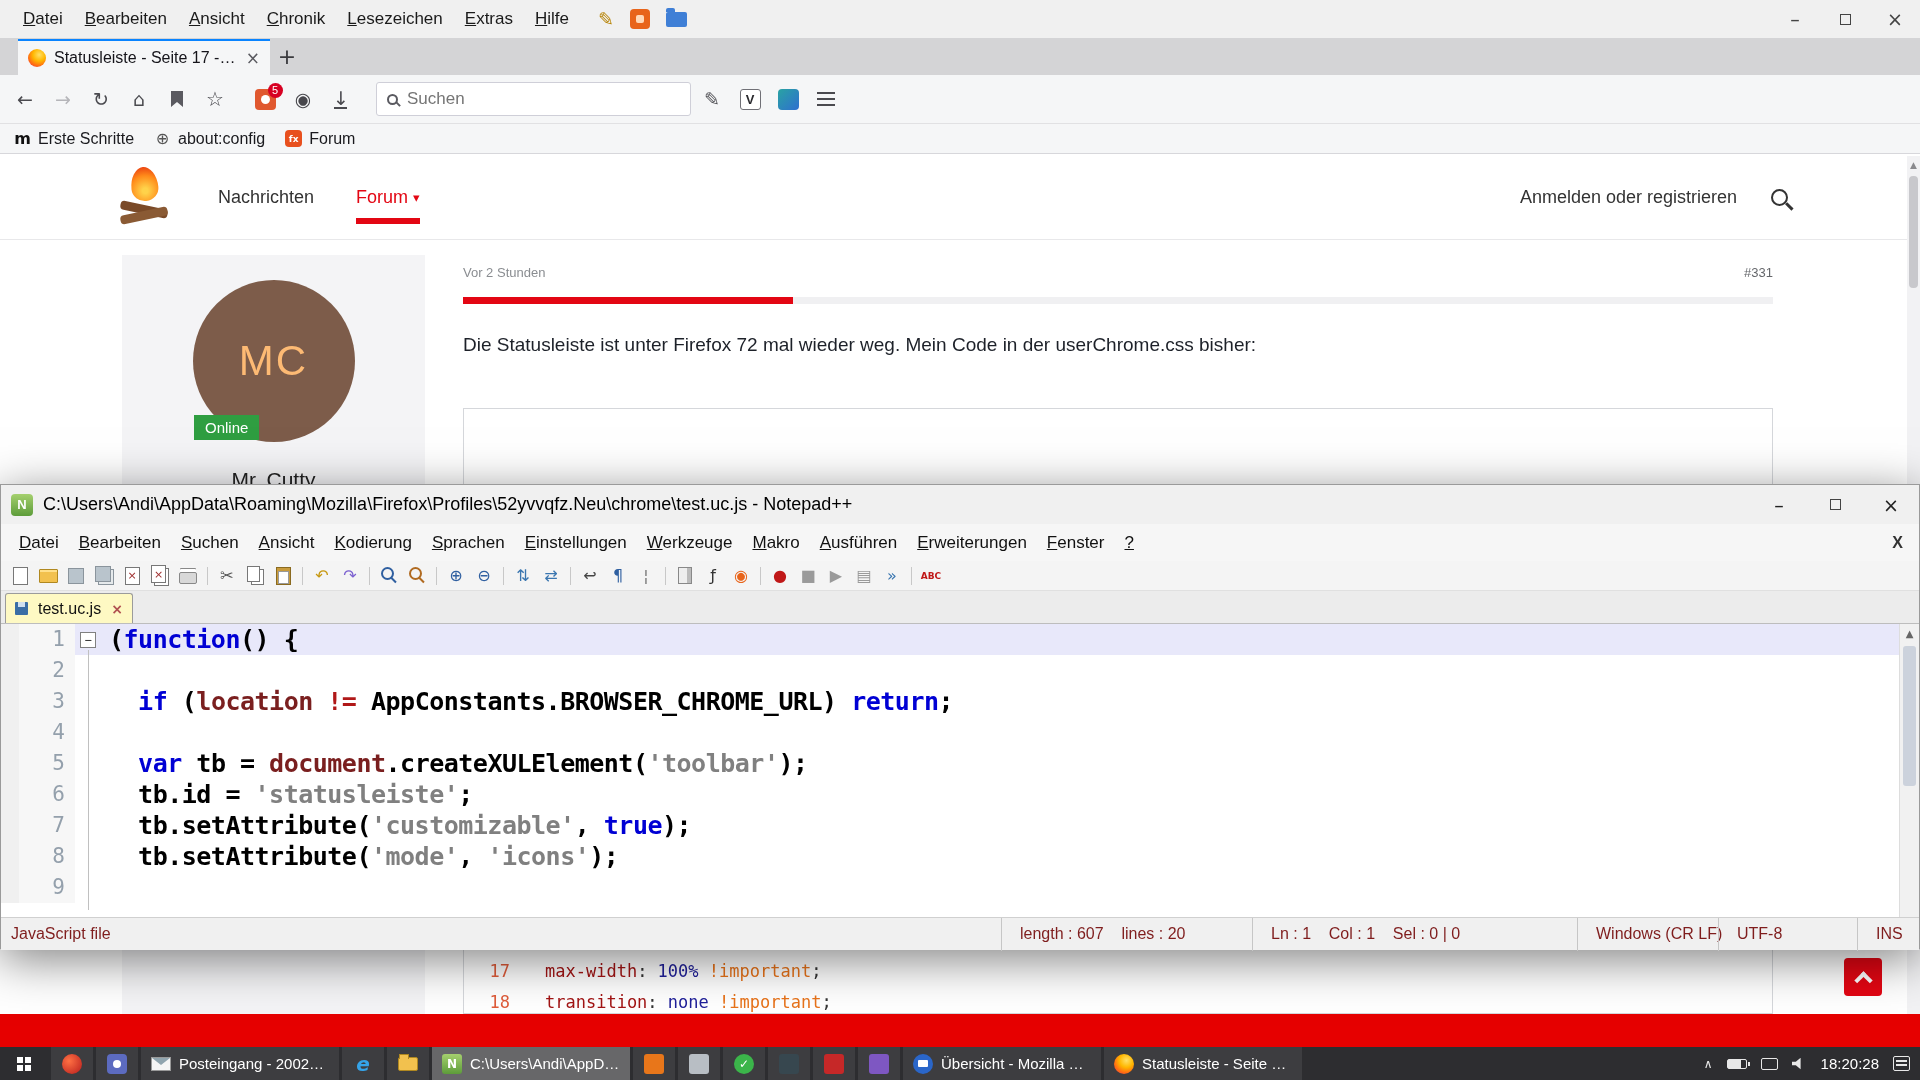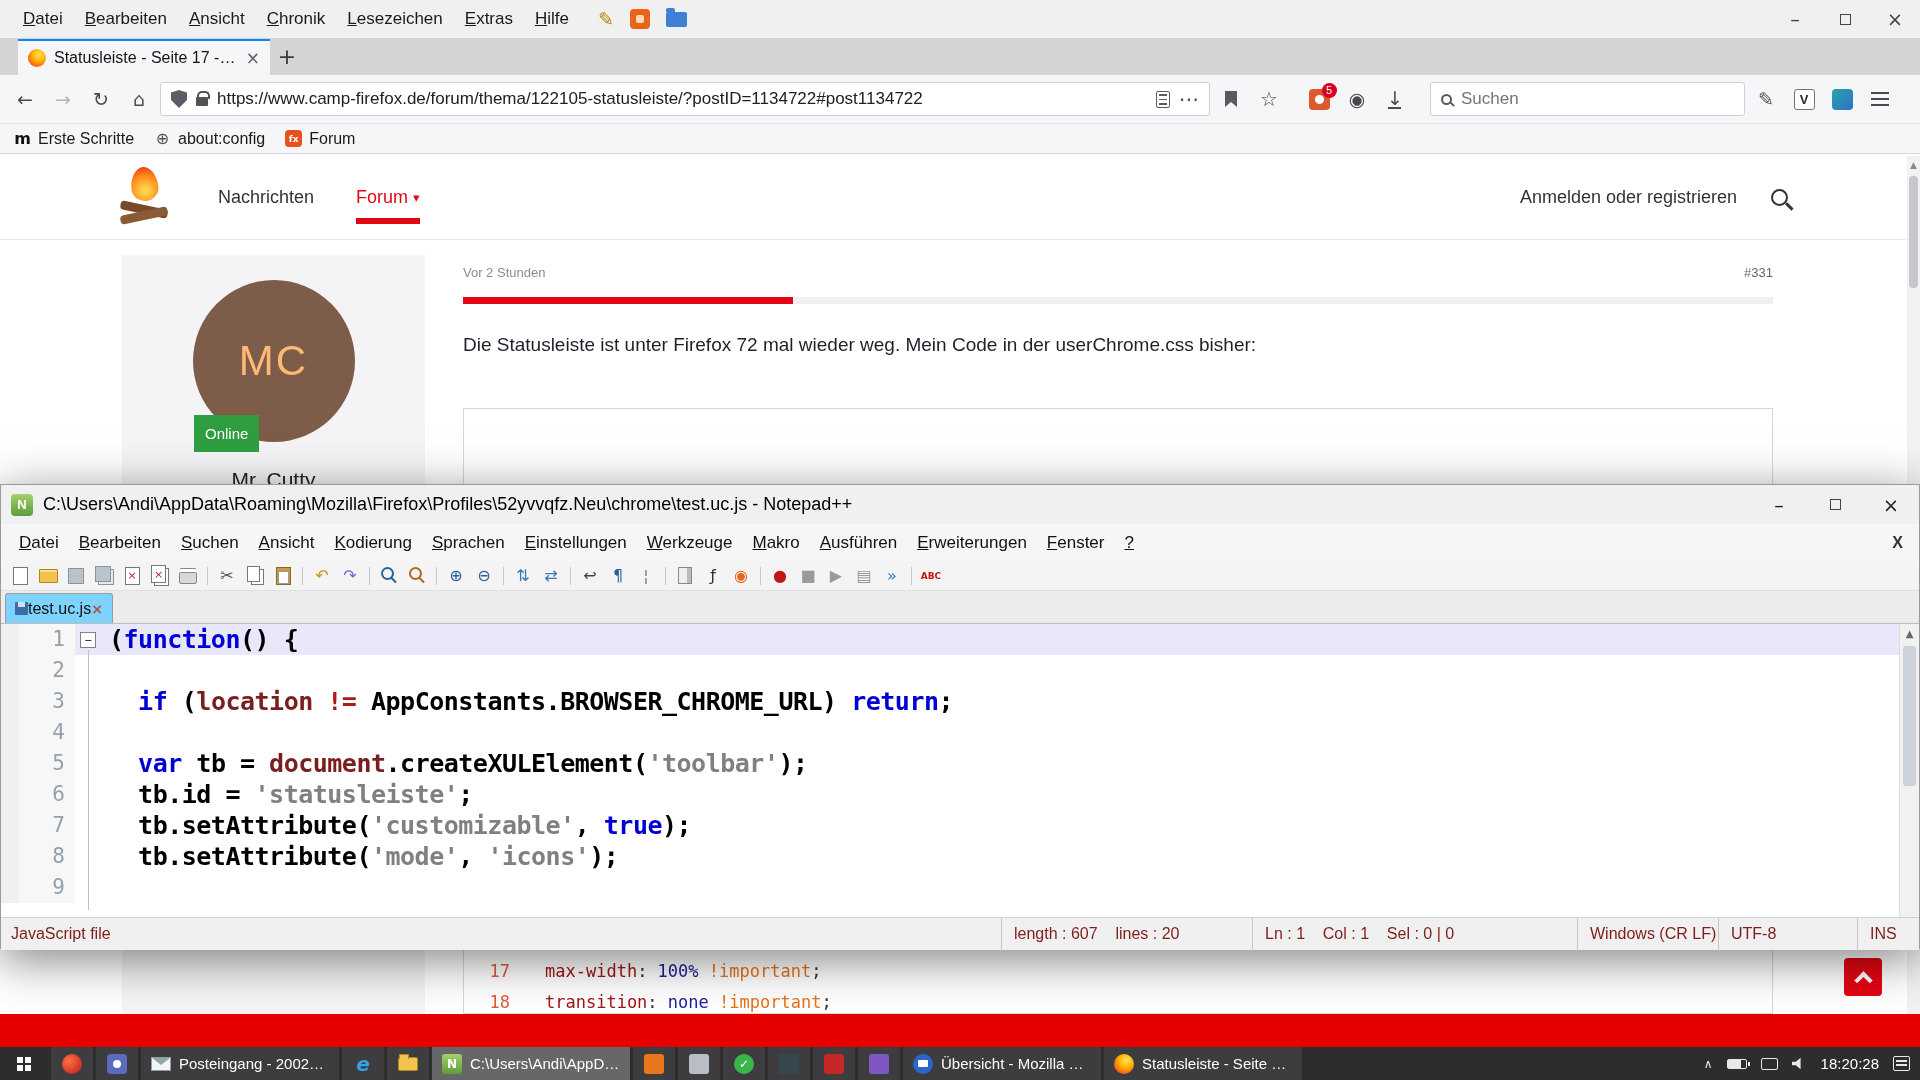--- a/index.html
+++ b/index.html
@@ -77,21 +77,21 @@
   .site-nav { display:flex; gap:42px; margin-left:46px; align-items:center; font-size:18px; color:#333; }
   .nav-forum { color:#e30613; position:relative; display:flex; align-items:center; gap:5px; }
   .nav-forum::after { content:""; position:absolute; left:0; right:0; bottom:-16px; height:6px; background:#e30613; }
   .forum-chev { font-size:13px; }
   .signin { margin-left:auto; font-size:18px; color:#333; }
   .hdr-search { margin-left:34px; width:17px; height:17px; border:2.5px solid #333; border-radius:50%; position:relative; }
   .hdr-search::after { content:""; position:absolute; width:9px; height:2.5px; background:#333; right:-8px; bottom:-3px; transform:rotate(45deg); }
 
   .avatar-card { position:absolute; left:122px; top:99px; width:303px; height:759px; background:#f4f4f6; }
   .avatar-circle { width:162px; height:162px; border-radius:50%; background:#7d5c4a; margin:25px auto 0; display:flex; align-items:center; justify-content:center; color:#fdba74; font-size:42px; letter-spacing:2px; }
-  .online-badge { position:absolute; left:72px; top:160px; background:#2f9e41; color:#fff; font-size:15px; padding:10px 11px; }
+  .online-badge { position:absolute; left:72px; top:160px; background:#2f9e41; color:#fff; font-size:15px; padding:4px 11px; }
   .author-name { text-align:center; margin-top:26px; font-size:21px; color:#222; }
 
   .post-main { position:absolute; left:463px; top:109px; width:1310px; }
   .post-meta { display:flex; font-size:13px; color:#8a8d91; height:22px; }
   .post-num { margin-left:auto; color:#65676b; }
   .post-bar { margin-top:10px; height:7px; background:#f0f0f2; }
   .post-bar-fill { width:330px; height:7px; background:#e30613; }
   .post-text { margin-top:30px; font-size:19px; color:#1d2129; }
 
   .code-block { position:absolute; left:463px; top:252px; width:1310px; height:606px; border:1px solid #d5d7db; background:#fff; }
@@ -136,41 +136,41 @@
   .i-copy::before { content:""; width:11px; height:14px; background:#fff; border:1px solid #777; box-shadow:4px 3px 0 -1px #fff, 4px 3px 0 0 #777; margin:-3px 0 0 -4px; }
   .i-paste::before { content:""; width:13px; height:16px; background:#c89b3c; border:1px solid #8a6a20; }
   .i-paste::after { content:""; position:absolute; width:9px; height:11px; background:#fff; border:1px solid #999; margin-top:4px; }
   .i-find::before, .i-replace::before { content:""; width:9px; height:9px; border:2px solid #2f5fa0; border-radius:50%; margin:-4px 0 0 -4px; }
   .i-replace::before { border-color:#b06a20; }
   .i-find::after, .i-replace::after { content:""; position:absolute; width:7px; height:2px; background:#2f5fa0; transform:rotate(45deg); margin:8px 0 0 8px; }
   .i-replace::after { background:#b06a20; }
   .i-doc-map::before { content:""; width:12px; height:15px; border:1px solid #888; background:linear-gradient(90deg,#eee 70%,#bbb 70%); }
 
   .npp-tabbar { height:33px; background:#ececec; border-bottom:1px solid #bdbdbd; display:flex; align-items:flex-end; padding-left:4px; }
-  .npp-tab { height:30px; border:1px solid #9b9b9b; border-bottom:none; background:#7dd3fc; display:flex; align-items:center; gap:0; padding:0 9px; font-size:16px; color:#111; border-radius:3px 3px 0 0; }
+  .npp-tab { height:30px; border:1px solid #9b9b9b; border-bottom:none; background:#fef9c3; display:flex; align-items:center; gap:10px; padding:0 9px; font-size:16px; color:#111; border-radius:3px 3px 0 0; }
   .tab-floppy { width:13px; height:13px; background:#3a6ea5; border-radius:1px; position:relative; }
   .tab-floppy::before { content:""; position:absolute; left:3px; top:0; width:7px; height:5px; background:#cfe0f0; }
   .npp-tab-close { color:#b05050; font-size:14px; font-weight:bold; }
 
   .npp-editor { position:relative; height:293px; background:#fff; overflow:hidden; display:flex; flex-direction:column; font-family:"DejaVu Sans Mono","Liberation Mono",monospace; }
   .ed-row { display:flex; height:31px; align-items:center; }
   .ed-bm { width:18px; height:31px; background:#f0f0f0; flex:none; }
   .ed-num { width:56px; padding-right:10px; text-align:right; color:#94a0ac; font-size:21px; background:#f7f7f7; height:31px; line-height:31px; flex:none; }
   .ed-fold { width:26px; height:31px; flex:none; display:flex; align-items:center; justify-content:center; position:relative; }
   .fold-box { width:16px; height:16px; border:1px solid #808080; background:#fff; font-size:12px; line-height:14px; text-align:center; color:#333; }
   .ed-text { flex:1; padding-left:8px; font-size:25px; font-weight:700; white-space:pre; height:31px; line-height:31px; letter-spacing:-0.5px; }
   .ed-row.hl .ed-fold, .ed-row.hl .ed-text { background:#e8e8fa; }
   .fold-guide { position:absolute; left:87px; top:26px; width:1px; height:260px; background:#c0c0c0; }
   .t-kw { color:#0000d4; } .t-obj { color:#7a1f1f; } .t-op { color:#b01818; } .t-id { color:#000; } .t-pl { color:#000; } .t-str { color:#808080; }
   .npp-scroll { position:absolute; right:0; top:0; width:20px; height:293px; background:#f1f1f1; border-left:1px solid #ddd; }
   .npp-scroll .arr { display:block; text-align:center; font-size:10px; color:#666; padding-top:4px; }
   .npp-thumb { position:absolute; left:3px; right:3px; top:22px; height:140px; background:#ccd2dc; border-radius:3px; }
 
   .npp-status { position:relative; height:33px; background:#f0f0f0; border-top:1px solid #d0d0d0; font-size:16px; color:#7f1d1d; }
-  .st { position:absolute; top:0; height:33px; line-height:32px; white-space:pre; padding-left:12px; border-left:1px solid #c6c6c6; }
+  .st { position:absolute; top:0; height:33px; line-height:32px; white-space:pre; padding-left:18px; border-left:1px solid #c6c6c6; }
   .st-doctype { left:0; border-left:none; padding-left:10px; }
   .st-size { left:1000px; } .st-pos { left:1251px; } .st-eol { left:1576px; } .st-enc { left:1717px; } .st-ins { left:1856px; }
 
   
   #taskbar { position:absolute; left:0; bottom:0; width:1920px; height:33px; background:#2d2d30; z-index:10; display:flex; align-items:center; color:#fff; }
   .tk-start { width:48px; height:33px; display:flex; align-items:center; justify-content:center; }
   .winsq { width:6px; height:6px; background:#fff; box-shadow:8px 0 #fff, 0 8px #fff, 8px 8px #fff; margin:-8px 8px 0 0; }
   .tk-btn { height:33px; display:flex; align-items:center; gap:8px; padding:0 10px; background:rgba(255,255,255,.08); margin-left:3px; font-size:15px; }
   .tk-btn.icon-only { width:42px; justify-content:center; padding:0; }
   .tk-btn.active { background:rgba(255,255,255,.28); }
@@ -242,27 +242,20 @@
         <span class="tab-close glyph">×</span>
       </div>
       <span class="newtab-btn glyph">+</span>
     </div>
 
     <div class="ff-navbar">
       <span class="nav-btn glyph">←</span>
       <span class="nav-btn glyph disabled">→</span>
       <span class="nav-btn glyph">↻</span>
       <span class="nav-btn glyph">⌂</span>
-      <div class="urlbar">
-        <span class="shield-ic"></span>
-        <span class="lock-ic"></span>
-        <input class="url-input" value="https://www.camp-firefox.de/forum/thema/122105-statusleiste/?postID=1134722#post1134722" style="">
-        <span class="reader-ic"></span>
-        <span class="dots-ic glyph">⋯</span>
-      </div>
       <span class="nav-btn">
           <span class="ribbon-ic"></span>
         </span>
       <span class="nav-btn star-ic glyph">☆</span>
       <div class="ext-group">
         <span class="nav-btn">
           <span class="ext-ublock">
               <span class="badge">5</span>
             </span>
         </span>

